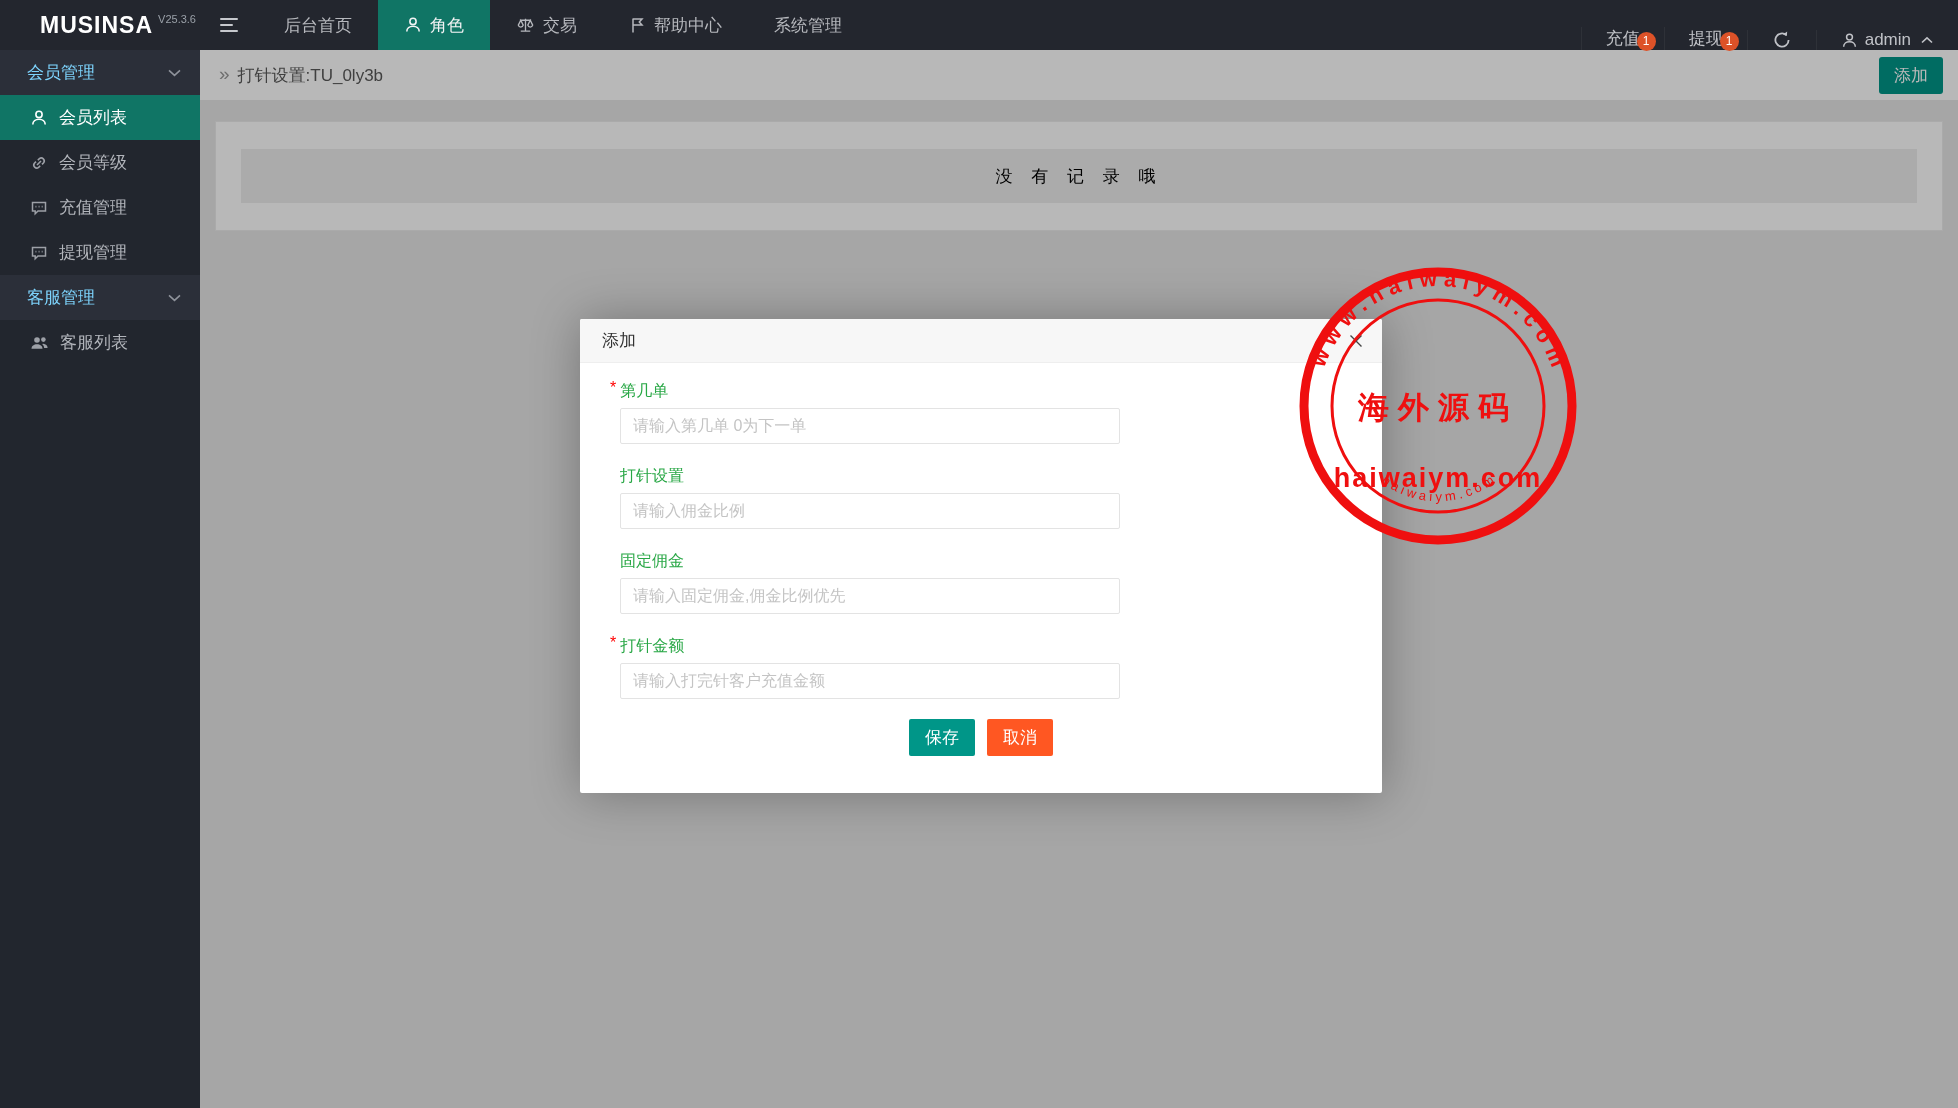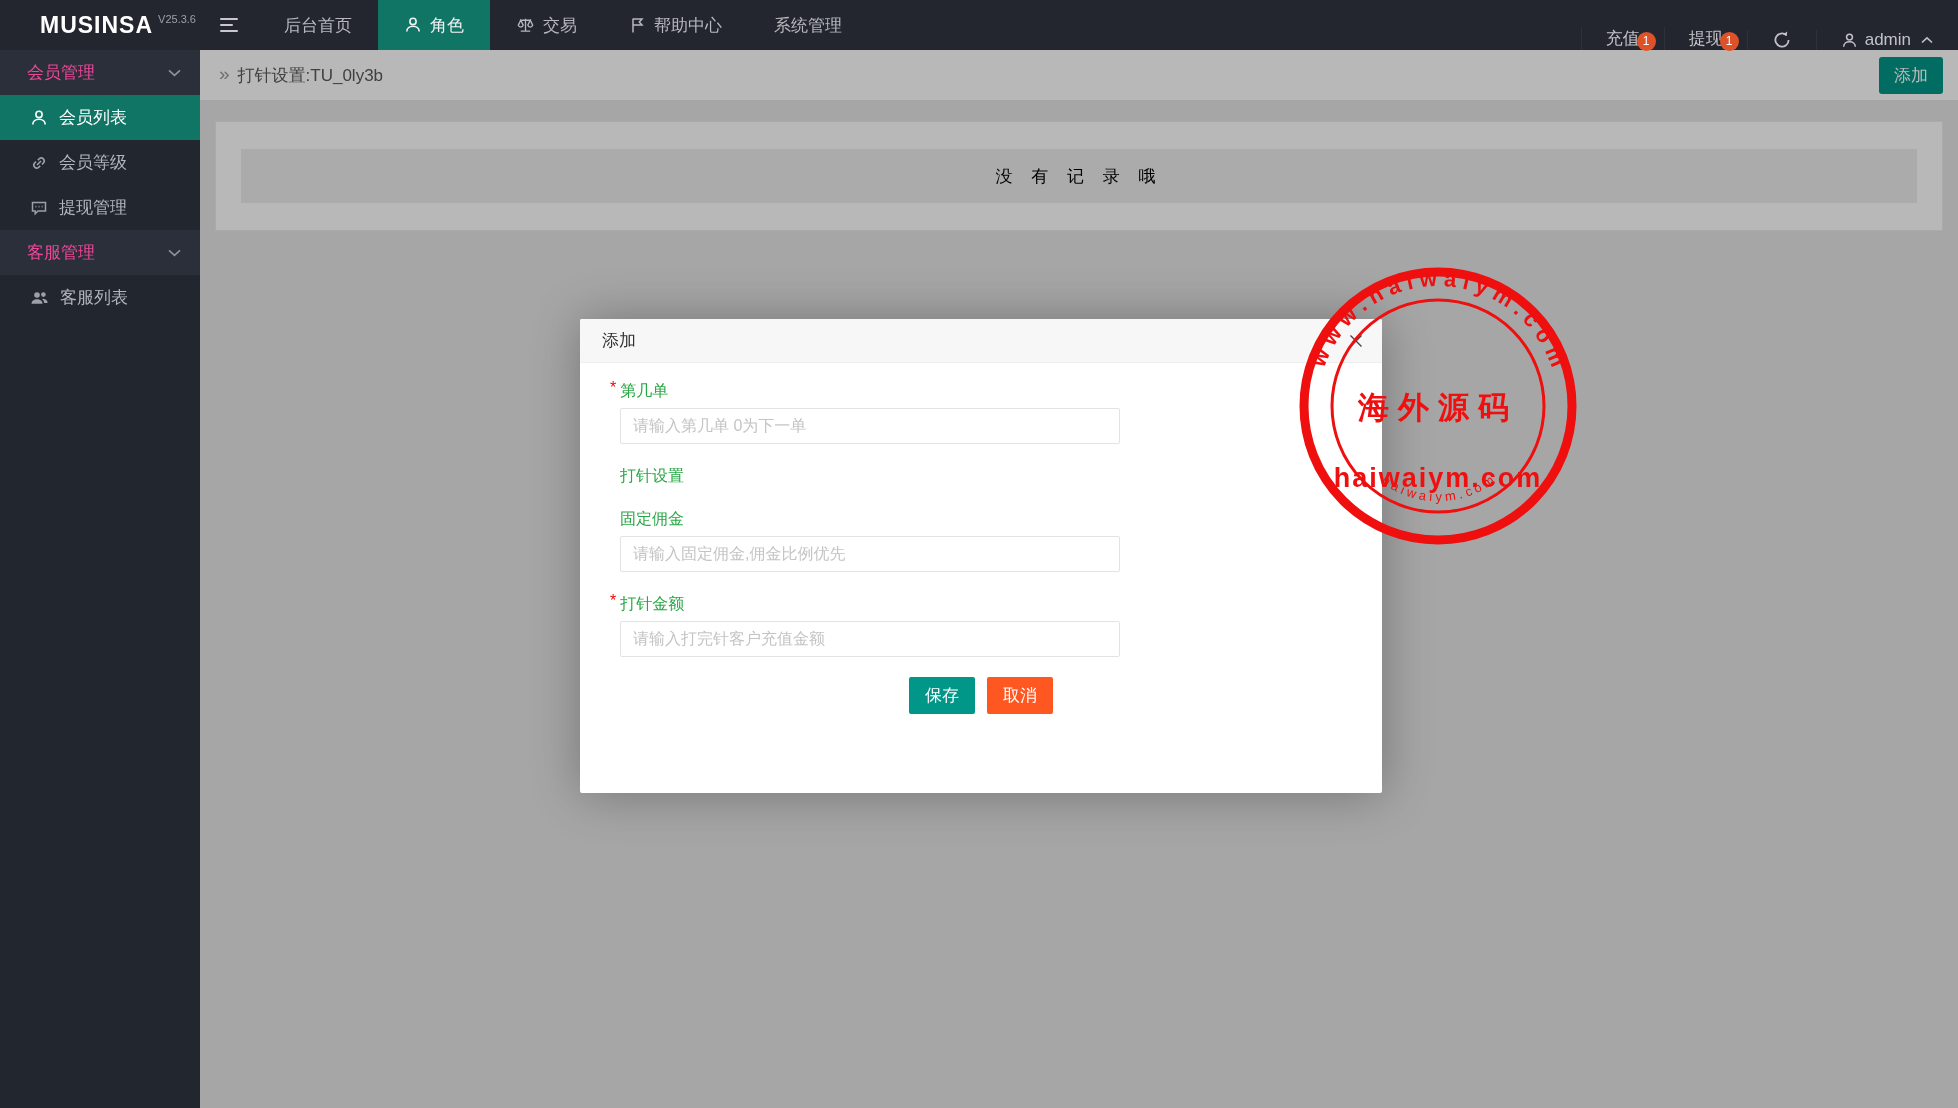--- a/index.html
+++ b/index.html
@@ -27,21 +27,21 @@
   .top-right-item { position:relative; display:flex; align-items:center; gap:7px; padding:0 24px;
                     color:#c0c2c7; font-size:17px; cursor:pointer; border-left:1px solid rgba(255,255,255,0.05); }
   .badge { position:absolute; top:5px; right:8px; min-width:19px; height:19px; border-radius:10px;
            background:#dd5228; color:#fff; font-size:12px; line-height:19px; text-align:center; padding:0 4px; }
   .chevron-up { margin-left:2px; }
 
   
   .sidebar { position:absolute; left:0; top:50px; width:200px; height:1058px;
              background:#22262e; z-index:20; }
   .side-row { height:45px; display:flex; align-items:center; font-size:17px; cursor:pointer; }
-  .side-group-header { background:#2b2f39; color:#ec4899; padding:0 18px 0 27px; }
+  .side-group-header { background:#2b2f39; color:#7dd3fc; padding:0 18px 0 27px; }
   .side-group-header .grow { flex:1; }
   .side-item { background:#22262e; color:#b2b5bb; padding-left:30px; gap:11px; }
   .side-item.active { background:#107565; color:#ffffff; }
   .side-item svg { flex:none; }
 
   
   .main { position:absolute; left:200px; top:50px; width:1758px; height:1058px;
           background:#e6e6e6; z-index:10; }
   .breadcrumb-bar { height:50px; background:#ffffff; display:flex; align-items:center; padding:0 15px; }
   .crumb-arrow { color:#999; font-size:19px; margin:0 8px 2px 4px; }
@@ -174,20 +174,27 @@
     <svg width="18" height="18" viewBox="0 0 18 18" fill="none" stroke="#9da0a7" stroke-width="1.6">
       <path d="M7.8 6.2l1.6-1.6a3 3 0 0 1 4.2 4.2l-1.6 1.6M10.2 11.8l-1.6 1.6a3 3 0 0 1-4.2-4.2l1.6-1.6M7 11l4-4"></path>
     </svg>
     <span>会员等级</span>
   </div>
   <div class="side-row side-item">
     <svg width="18" height="18" viewBox="0 0 18 18" fill="none" stroke="#9da0a7" stroke-width="1.5">
       <path d="M2.5 3.5h13v8.5h-7.5l-2.8 2.8v-2.8h-2.7z"></path>
         <path d="M5.5 7.7h.9M8.6 7.7h.9M11.7 7.7h.9" stroke-width="1.8"></path>
     </svg>
+    <span>充值管理</span>
+  </div>
+  <div class="side-row side-item">
+    <svg width="18" height="18" viewBox="0 0 18 18" fill="none" stroke="#9da0a7" stroke-width="1.5">
+      <path d="M2.5 3.5h13v8.5h-7.5l-2.8 2.8v-2.8h-2.7z"></path>
+        <path d="M5.5 7.7h.9M8.6 7.7h.9M11.7 7.7h.9" stroke-width="1.8"></path>
+    </svg>
     <span>提现管理</span>
   </div>
   <div class="side-row side-group-header">
     <span>客服管理</span>
     <span class="grow"></span>
     <svg width="15" height="10" viewBox="0 0 15 10" fill="none">
       <path d="M2 2.3l5.5 5 5.5-5" stroke="#8f939b" stroke-width="1.6"></path>
     </svg>
   </div>
   <div class="side-row side-item">
@@ -227,20 +234,21 @@
       <div class="field-label-row">
         <span class="req-star">*</span>
         <span class="field-label">第几单</span>
       </div>
       <input class="field-input" type="text" placeholder="请输入第几单 0为下一单" style="">
     </div>
     <div class="field-group">
       <div class="field-label-row">
         <span class="field-label">打针设置</span>
       </div>
+      <input class="field-input" type="text" placeholder="请输入佣金比例" style="">
     </div>
     <div class="field-group">
       <div class="field-label-row">
         <span class="field-label">固定佣金</span>
       </div>
       <input class="field-input" type="text" placeholder="请输入固定佣金,佣金比例优先" style="">
     </div>
     <div class="field-group">
       <div class="field-label-row">
         <span class="req-star">*</span>

